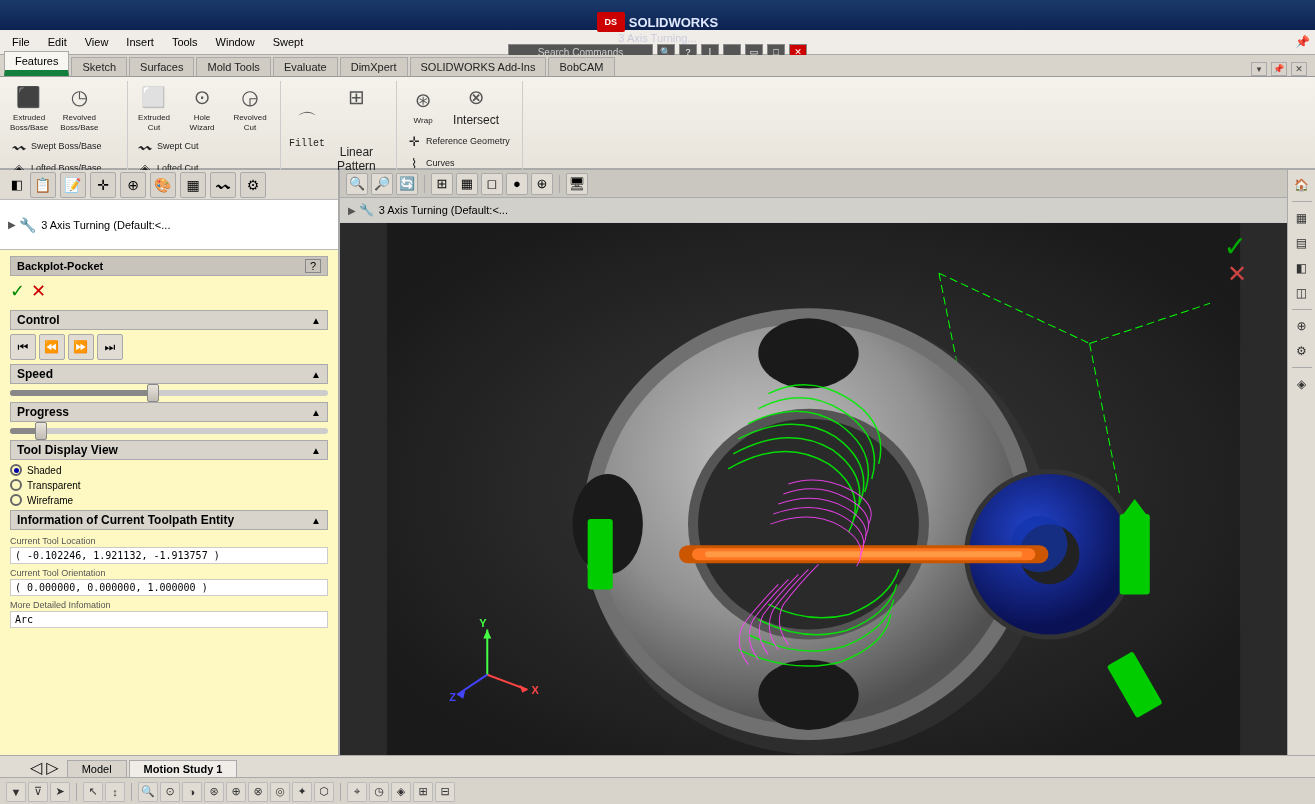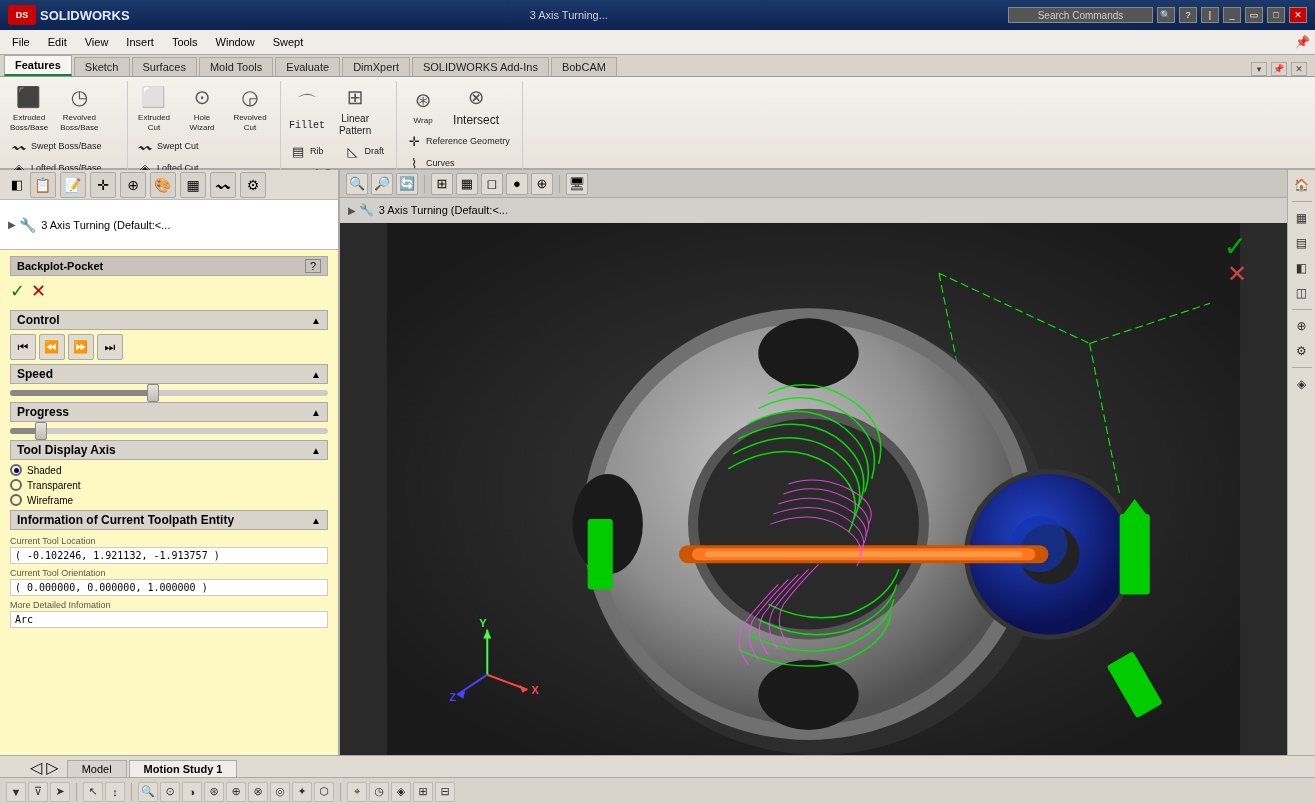--- a/index.html
+++ b/index.html
@@ -7,20 +7,21 @@
 
     
     #titlebar {
       height: 30px;
       background: linear-gradient(to bottom, #1a3a6b, #0d2250);
       display: flex;
       align-items: center;
       justify-content: space-between;
       padding: 12px 8px;
       color: white;
+      flex-direction: column;
     }
     #titlebar .left { display: flex; align-items: center; gap: 8px; }
     #titlebar .logo { display: flex; align-items: center; gap: 4px; }
     .sw-logo { width: 28px; height: 20px; background: #c00; border-radius: 2px; display: flex; align-items: center; justify-content: center; color: white; font-weight: bold; font-size: 9px; }
     .sw-text { color: #e0e8ff; font-weight: bold; font-size: 13px; }
     #titlebar .title-text { color: #ccd; font-size: 11px; flex: 1; text-align: center; }
     #titlebar .controls { display: flex; gap: 4px; }
     .title-btn { width: 18px; height: 16px; background: #555; border: 1px solid #888; color: white; font-size: 9px; display: flex; align-items: center; justify-content: center; cursor: pointer; }
 
     
@@ -57,22 +58,22 @@
       font-size: 11px;
       cursor: pointer;
       background: #d0ccc4;
       border: 1px solid #aaa;
       border-bottom: none;
       margin-right: 2px;
       color: #222;
     }
     .rtab.active {
       background: #f8f6f0;
-      border-bottom: 2px solid #15803d;
-      font-weight: bold;
+      border-bottom: 6px solid #15803d;
+      font-weight: normal;
       color: #000;
     }
     #ribbon-content {
       flex: 1;
       display: flex;
       align-items: stretch;
       padding: 4px 6px;
       gap: 4px;
     }
     .rgroup {
@@ -463,21 +464,21 @@
     </div>
 
     <div class="rgroup">
       <div class="rgroup-row">
         <div class="rbtn">
           <div class="rbtn-icon" style="font-size:20px; color:#555;">⌒</div>
           <span style="font-size:10px;font-family:Liberation Mono, monospace;">Fillet</span>
         </div>
         <div class="rbtn">
           <div class="rbtn-icon" style="font-size:20px; color:#555;">⊞</div>
-          <span style="font-size:10px; line-height:1.2;">Linear<br>Pattern</span>
+          <span style="font-size:12px; line-height:1.2;margin-top:32px;">Linear<br>Pattern</span>
         </div>
       </div>
       <div class="rgroup-row">
         <div class="rbtn-sm">
           <div class="rbtn-sm-icon">▤</div>
           <span>Rib</span>
         </div>
         <div class="rbtn-sm" style="margin-left:8px;">
           <div class="rbtn-sm-icon">◺</div>
           <span>Draft</span>
@@ -588,21 +589,21 @@
         <span class="section-arrow">▲</span>
       </div>
       <div class="slider-container">
         <div class="slider-track">
           <div class="slider-fill" style="width:10%;"></div>
           <div class="slider-thumb" style="left:8%;"></div>
         </div>
       </div>
 
       <div class="section-header">
-        <span class="section-title">Tool Display Axis</span>
+        <span class="section-title">Tool Display View</span>
         <span class="section-arrow">▲</span>
       </div>
       <div class="radio-group">
         <div class="radio-item">
           <div class="radio-circle checked"></div>
           <span>Shaded</span>
         </div>
         <div class="radio-item">
           <div class="radio-circle"></div>
           <span>Transparent</span>

